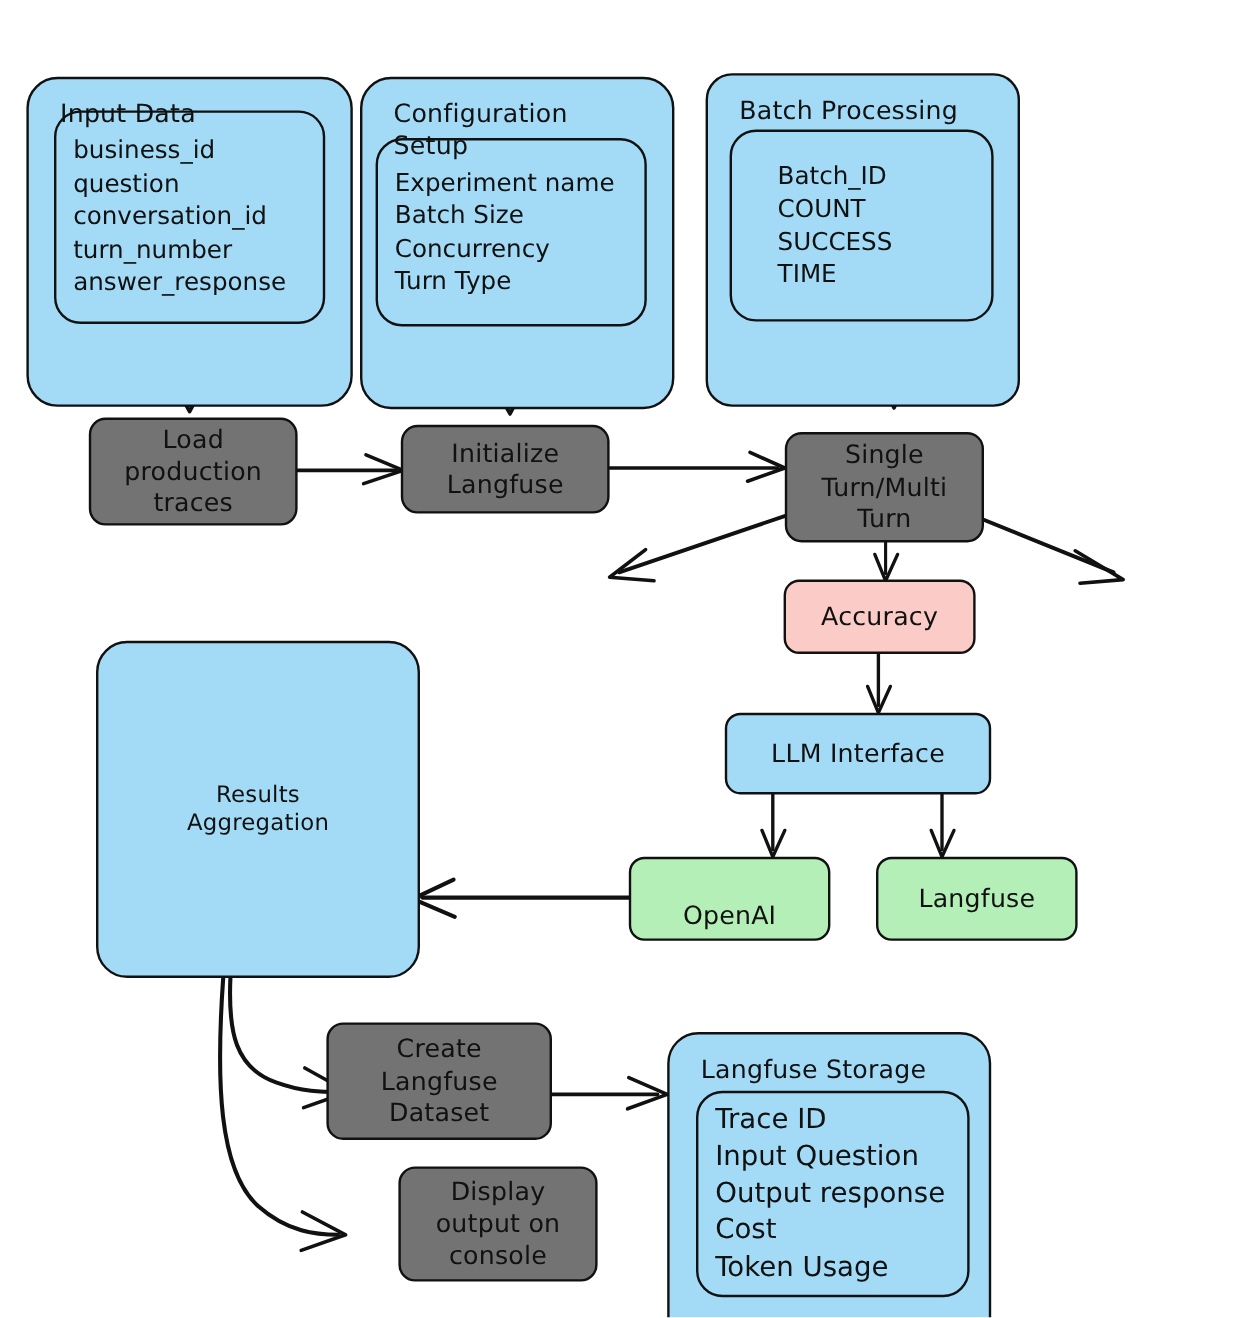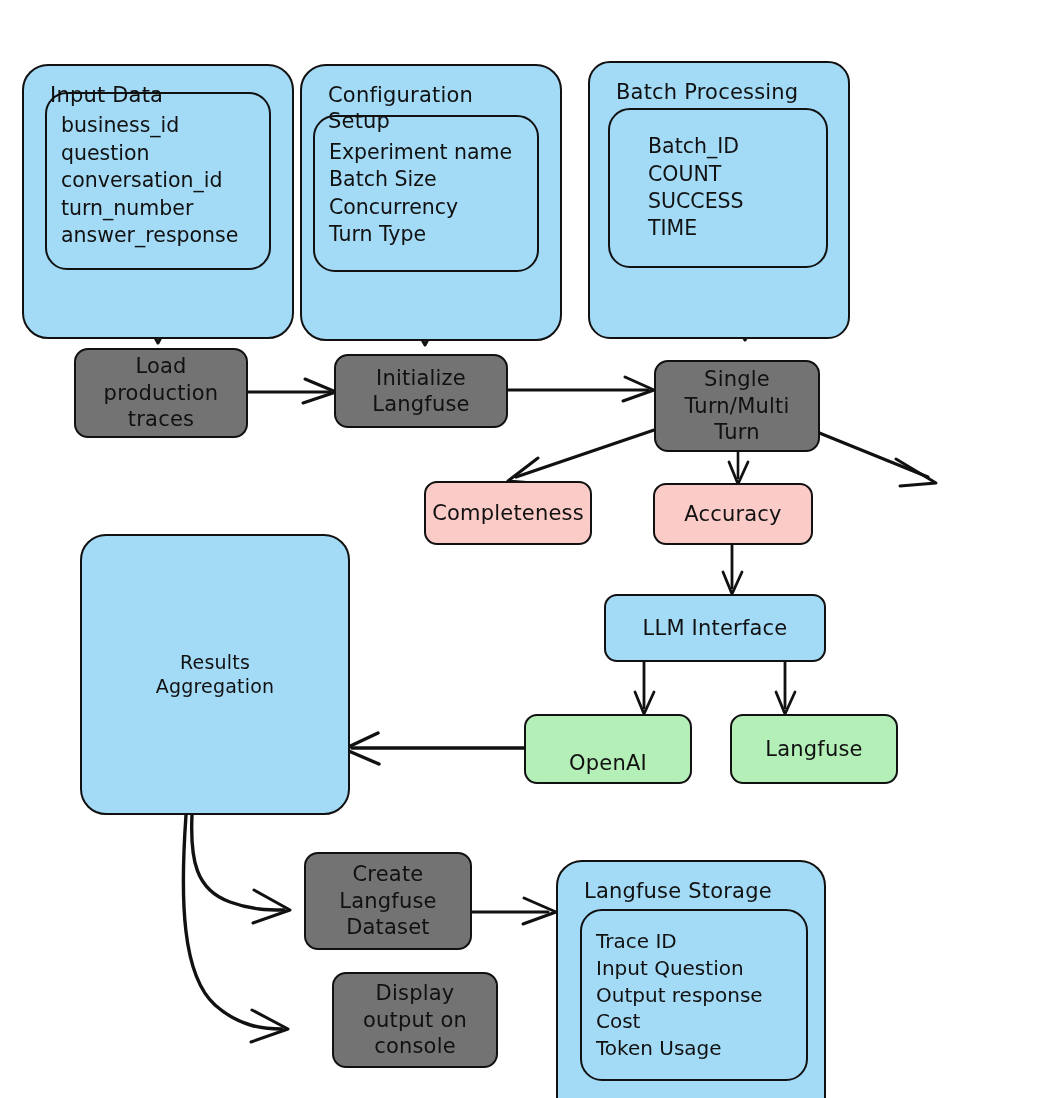--- a/index.html
+++ b/index.html
@@ -235,23 +235,20 @@
     <span>Initialize
 Langfuse</span>
   </div>
 
   <div class="node step fill-yellow" style="left:654px; top:360px; width:166px; height:92px;">
     <span>Single
 Turn/Multi
 Turn</span>
   </div>
 
-  <div class="node metric fill-pink" style="left:424px; top:481px; width:168px; height:64px;">
-    <span>Completeness</span>
-  </div>
 
   <div class="node metric fill-pink" style="left:653px; top:483px; width:160px; height:62px;">
     <span>Accuracy</span>
   </div>
 
 
   <div class="node plain fill-blue" style="left:604px; top:594px; width:222px; height:68px;">
     <span>LLM Interface</span>
   </div>
 
@@ -261,36 +258,36 @@
 
   <div class="node plain fill-green" style="left:730px; top:714px; width:168px; height:70px;">
     <span>Langfuse</span>
   </div>
 
   <div class="node fill-blue" style="left:80px; top:534px; width:270px; height:281px; border-radius:26px; font-size:19px; white-space:pre-line;">
     <span>Results
 Aggregation</span>
   </div>
 
-  <div class="node step fill-yellow" style="left:304px; top:852px; width:168px; height:98px;">
+  <div class="node step fill-yellow" style="left:272px; top:852px; width:188px; height:98px;">
     <span>Create
 Langfuse
 Dataset</span>
   </div>
 
   <div class="node step fill-yellow" style="left:288px; top:972px; width:166px; height:96px;margin-left:44px;">
     <span>Display
 output on
 console</span>
   </div>
 
   <div class="node group fill-blue" style="left:556px; top:824px; width:270px; height:264px;">
     <div class="group-title left">Langfuse Storage</div>
   </div>
   <div class="inner" style="left:580px; top:909px; width:228px; height:172px;">
-    <div class="field-list" style="font-size:20px;">Trace ID
+    <div class="field-list" style="font-size:23px;">Trace ID
 Input Question
 Output response
 Cost
 Token Usage</div>
   </div>
 
 </div>
 
 </body></html>

